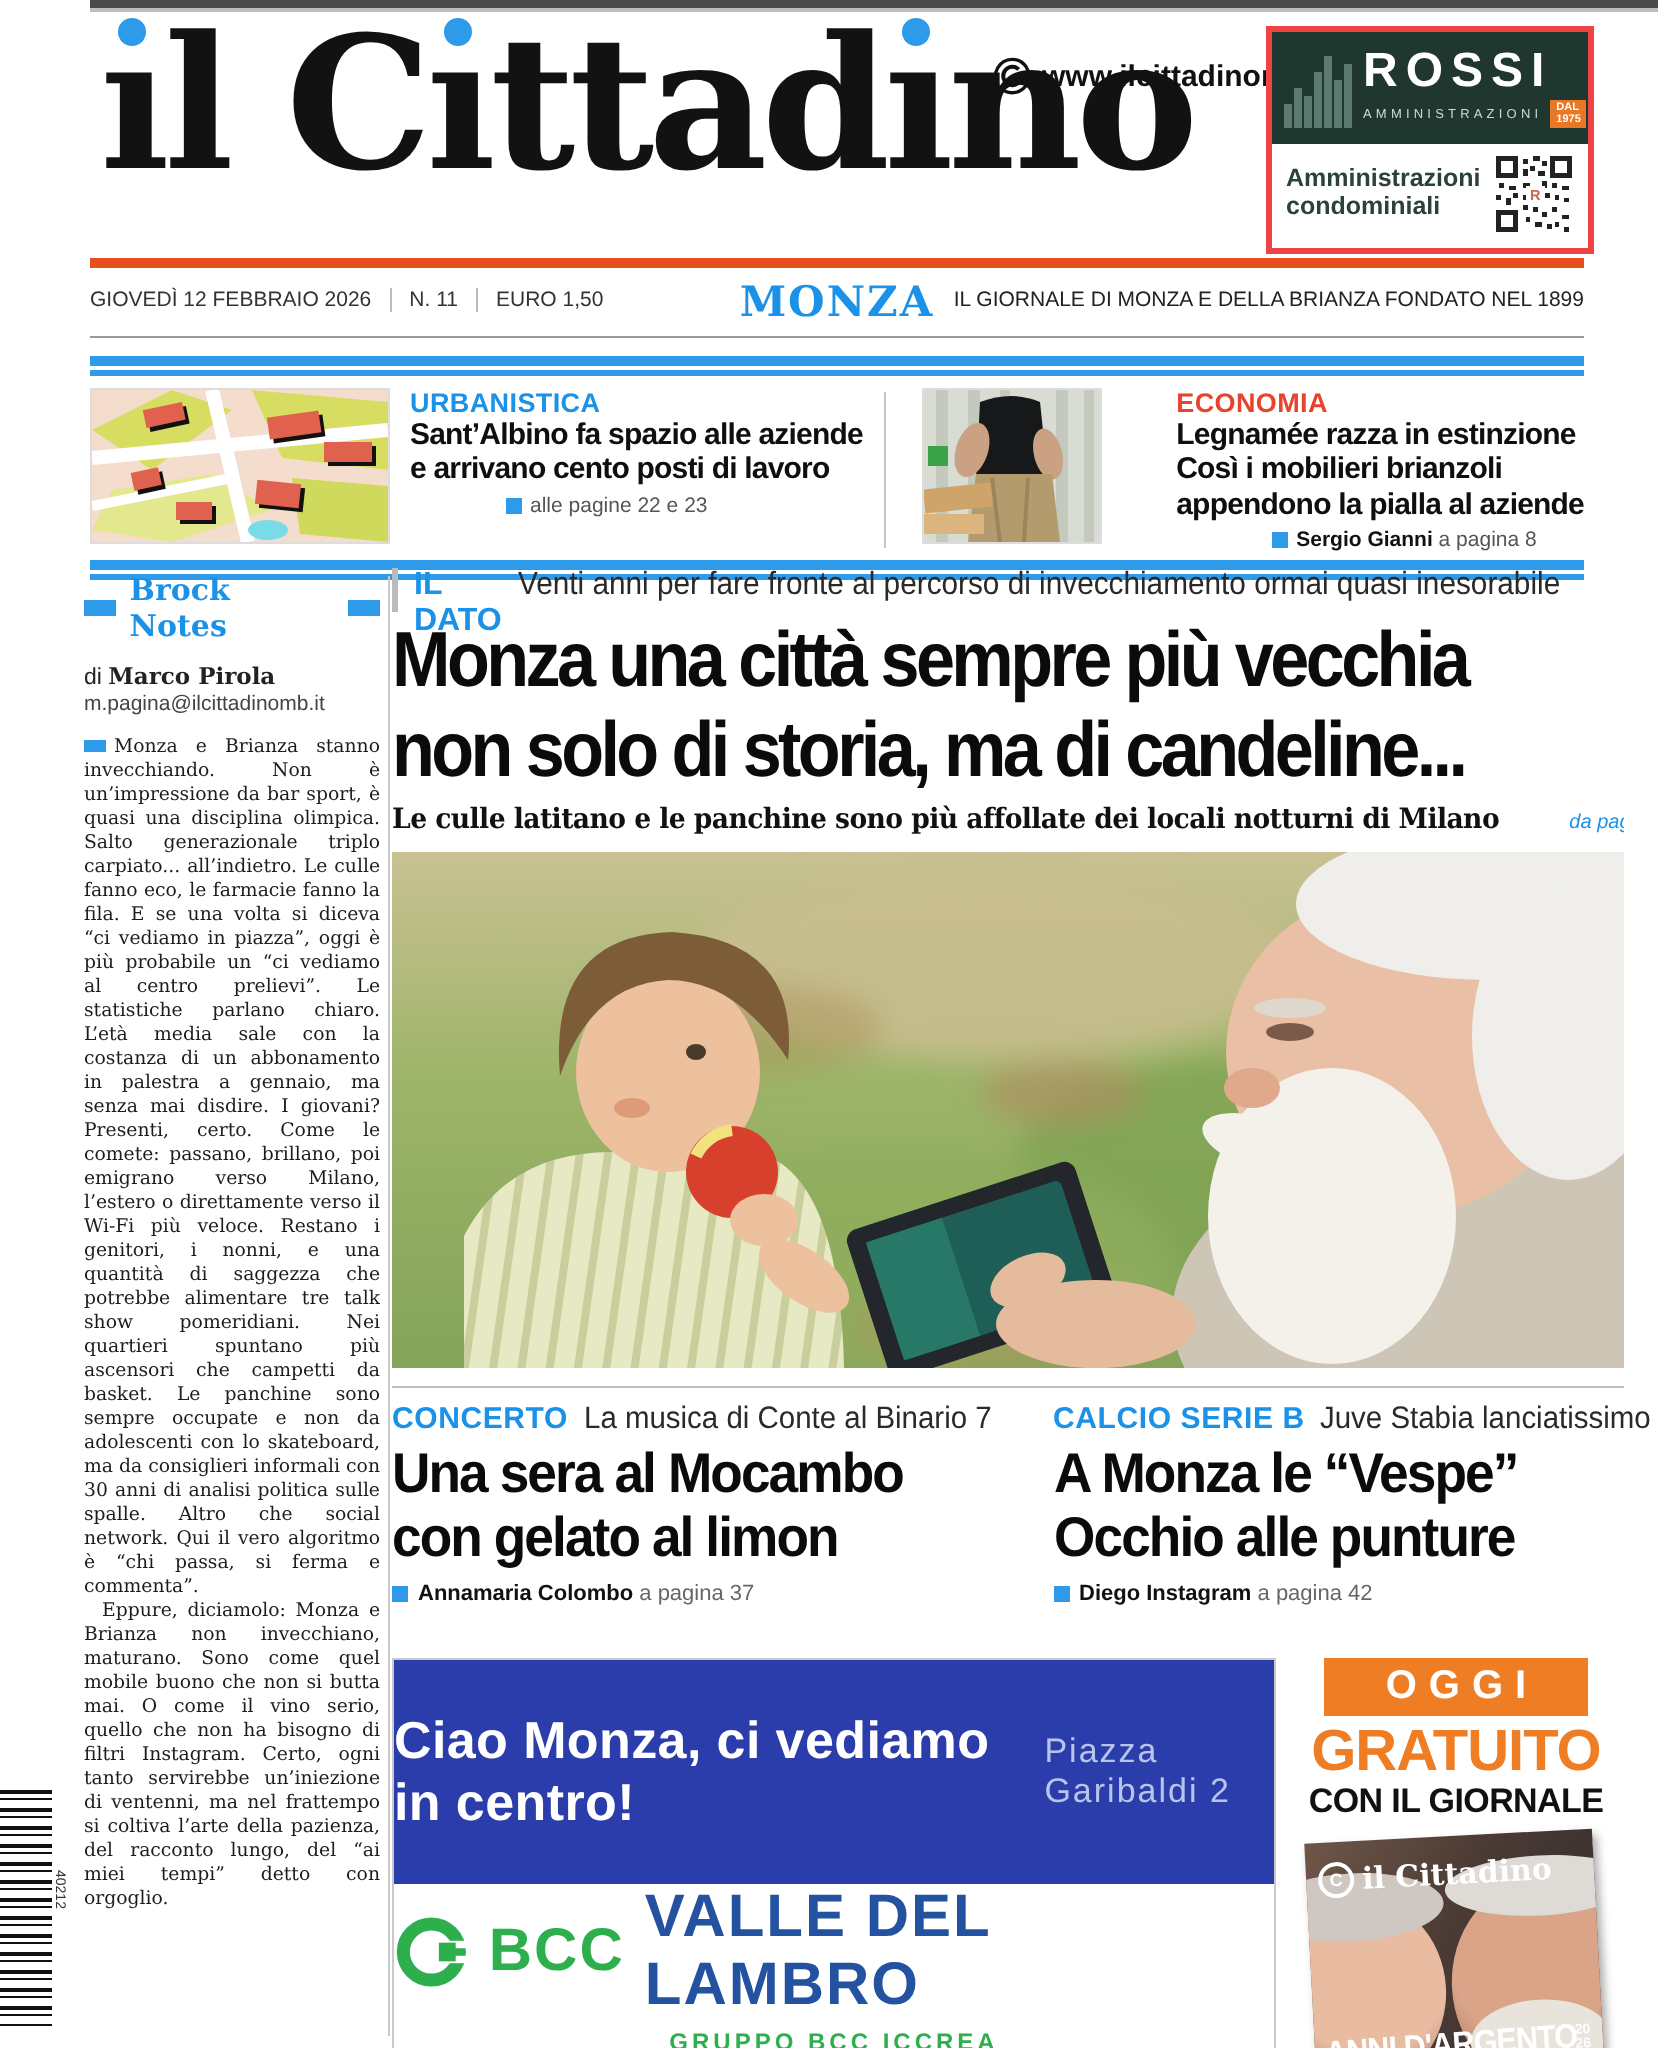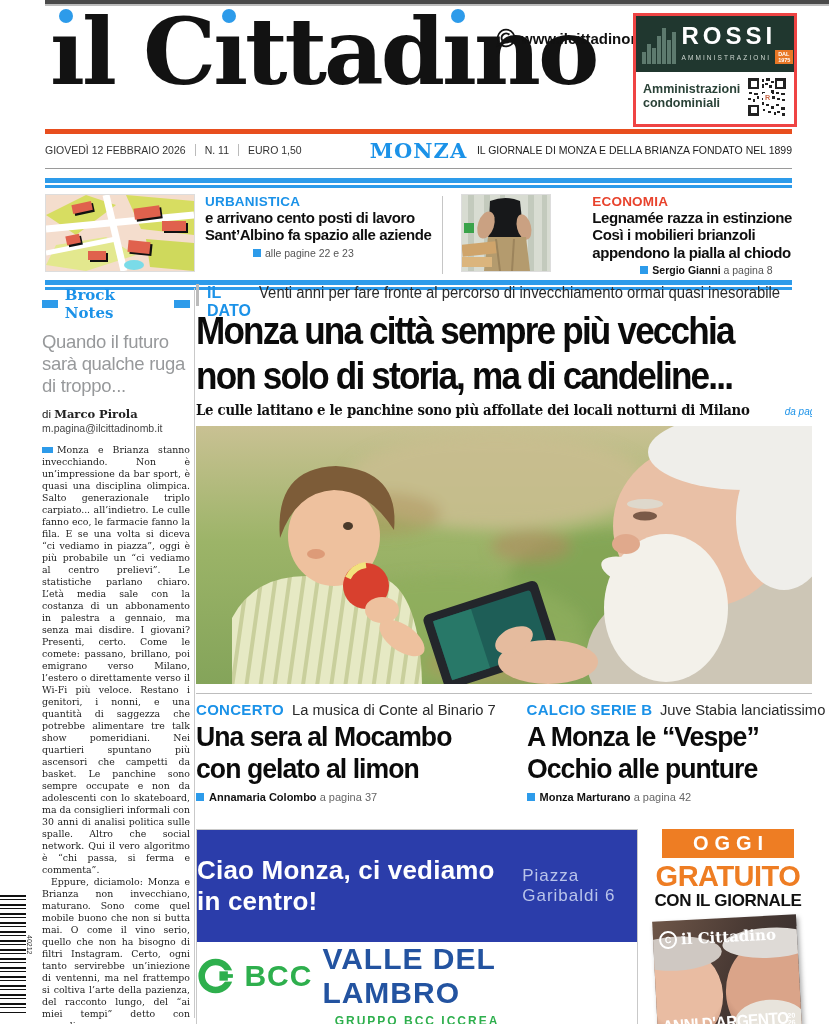--- a/index.html
+++ b/index.html
@@ -252,22 +252,22 @@
             <rect x="116" y="26" width="24" height="10"></rect>
             <rect x="20" y="40" width="14" height="9" transform="rotate(-12 27 44)"></rect>
             <rect x="82" y="46" width="22" height="12" transform="rotate(6 93 52)"></rect>
             <rect x="42" y="56" width="18" height="9"></rect>
             </g>
           <ellipse cx="88" cy="70" rx="10" ry="5" fill="#7adbe8"></ellipse>
         </svg>
         <div>
           <div class="kick">URBANISTICA</div>
           <div class="t-head">
+            <div>Sant’Albino fa spazio alle aziende</div>
             <div>e arrivano cento posti di lavoro</div>
-            <div>Sant’Albino fa spazio alle aziende</div>
           </div>
           <div class="pageref">
             <span class="sq"></span>
             <span>alle pagine 22 e 23</span>
           </div>
         </div>
       </div>
       <div class="t-div"></div>
       <div class="teaser t-right">
         <svg class="thumb" width="88" height="76" viewBox="0 0 88 76">
@@ -286,39 +286,38 @@
           <path d="M26 42 L64 42 L68 76 L22 76 Z" fill="#b49b6e"></path>
           <path d="M34 44 L38 76 M52 44 L50 76" stroke="#9c845c" stroke-width="2" fill="none"></path>
           <rect x="0" y="48" width="34" height="12" fill="#cfa46b" transform="rotate(-6 17 54)"></rect>
           <rect x="0" y="62" width="30" height="10" fill="#dbb57d"></rect>
         </svg>
         <div>
           <div class="kick kick-red">ECONOMIA</div>
           <div class="t-head">
             <div>Legnamée razza in estinzione</div>
             <div>Così i mobilieri brianzoli</div>
-            <div>appendono la pialla al chiodo</div>
+            <div>appendono la pialla al aziende</div>
           </div>
           <div class="pageref">
             <span class="sq"></span>
             <span><b>Sergio Gianni</b> <span>a pagina 8</span></span>
           </div>
         </div>
       </div>
     </div>
     <div class="bluebar"></div>
   </div>
 
   <aside class="brock">
     <div class="brock-head">
       <span class="bbar"></span>
       <span>Brock Notes</span>
       <span class="bbar"></span>
     </div>
-    <div class="brock-title">Quando il futuro sarà qualche ruga di troppo...</div>
     <div class="brock-byline">
       <span>di</span> <b>Marco Pirola</b>
     </div>
     <div class="brock-mail">m.pagina@ilcittadinomb.it</div>
     <div class="brock-body">
       <p><span class="psq"></span><span>Monza e Brianza stanno invecchiando. Non è un’impressione da bar sport, è quasi una disciplina olimpica. Salto generazionale triplo carpiato... all’indietro. Le culle fanno eco, le farmacie fanno la fila. E se una volta si diceva “ci vediamo in piazza”, oggi è più probabile un “ci vediamo al centro prelievi”. Le statistiche parlano chiaro. L’età media sale con la costanza di un abbonamento in palestra a gennaio, ma senza mai disdire. I giovani? Presenti, certo. Come le comete: passano, brillano, poi emigrano verso Milano, l’estero o direttamente verso il Wi-Fi più veloce. Restano i genitori, i nonni, e una quantità di saggezza che potrebbe alimentare tre talk show pomeridiani. Nei quartieri spuntano più ascensori che campetti da basket. Le panchine sono sempre occupate e non da adolescenti con lo skateboard, ma da consiglieri informali con 30 anni di analisi politica sulle spalle. Altro che social network. Qui il vero algoritmo è “chi passa, si ferma e commenta”.</span></p>
       <p>Eppure, diciamolo: Monza e Brianza non invecchiano, maturano. Sono come quel mobile buono che non si butta mai. O come il vino serio, quello che non ha bisogno di filtri Instagram. Certo, ogni tanto servirebbe un’iniezione di ventenni, ma nel frattempo si coltiva l’arte della pazienza, del racconto lungo, del “ai miei tempi” detto con orgoglio.</p>
 
     </div>
   </aside>
@@ -417,30 +416,30 @@
         <div class="a-kickrow">
           <span class="a-kicklabel">CALCIO SERIE B</span>
           <span class="a-kicktext">Juve Stabia lanciatissimo</span>
         </div>
         <div class="a-head">
           <div>A Monza le “Vespe”</div>
           <div>Occhio alle punture</div>
         </div>
         <div class="a-by">
           <span class="sq"></span>
-          <span><b>Monza Marturano</b> <span>a pagina 42</span></span>
+          <span><b>Diego Instagram</b> <span>a pagina 42</span></span>
         </div>
       </div>
     </div>
 
     <div class="bottomrow">
       <div class="bcc">
         <div class="bcc-top">
           <div class="bcc-head">Ciao Monza, ci vediamo in centro!</div>
-          <div class="bcc-addr">Piazza Garibaldi 6</div>
+          <div class="bcc-addr">Piazza Garibaldi 2</div>
         </div>
         <div class="bcc-bot">
           <div class="bcc-logo-row">
             <svg class="bcc-mark" viewBox="0 0 40 40">
               <circle cx="20" cy="20" r="15" fill="none" stroke="#2eaf4d" stroke-width="7"></circle>
               <rect x="22" y="14" width="18" height="4" fill="#fff"></rect>
               <rect x="22" y="22" width="18" height="4" fill="#fff"></rect>
               <rect x="24" y="15" width="9" height="10" fill="#2eaf4d"></rect>
             </svg>
             <span class="bcc-abbr">BCC</span>

